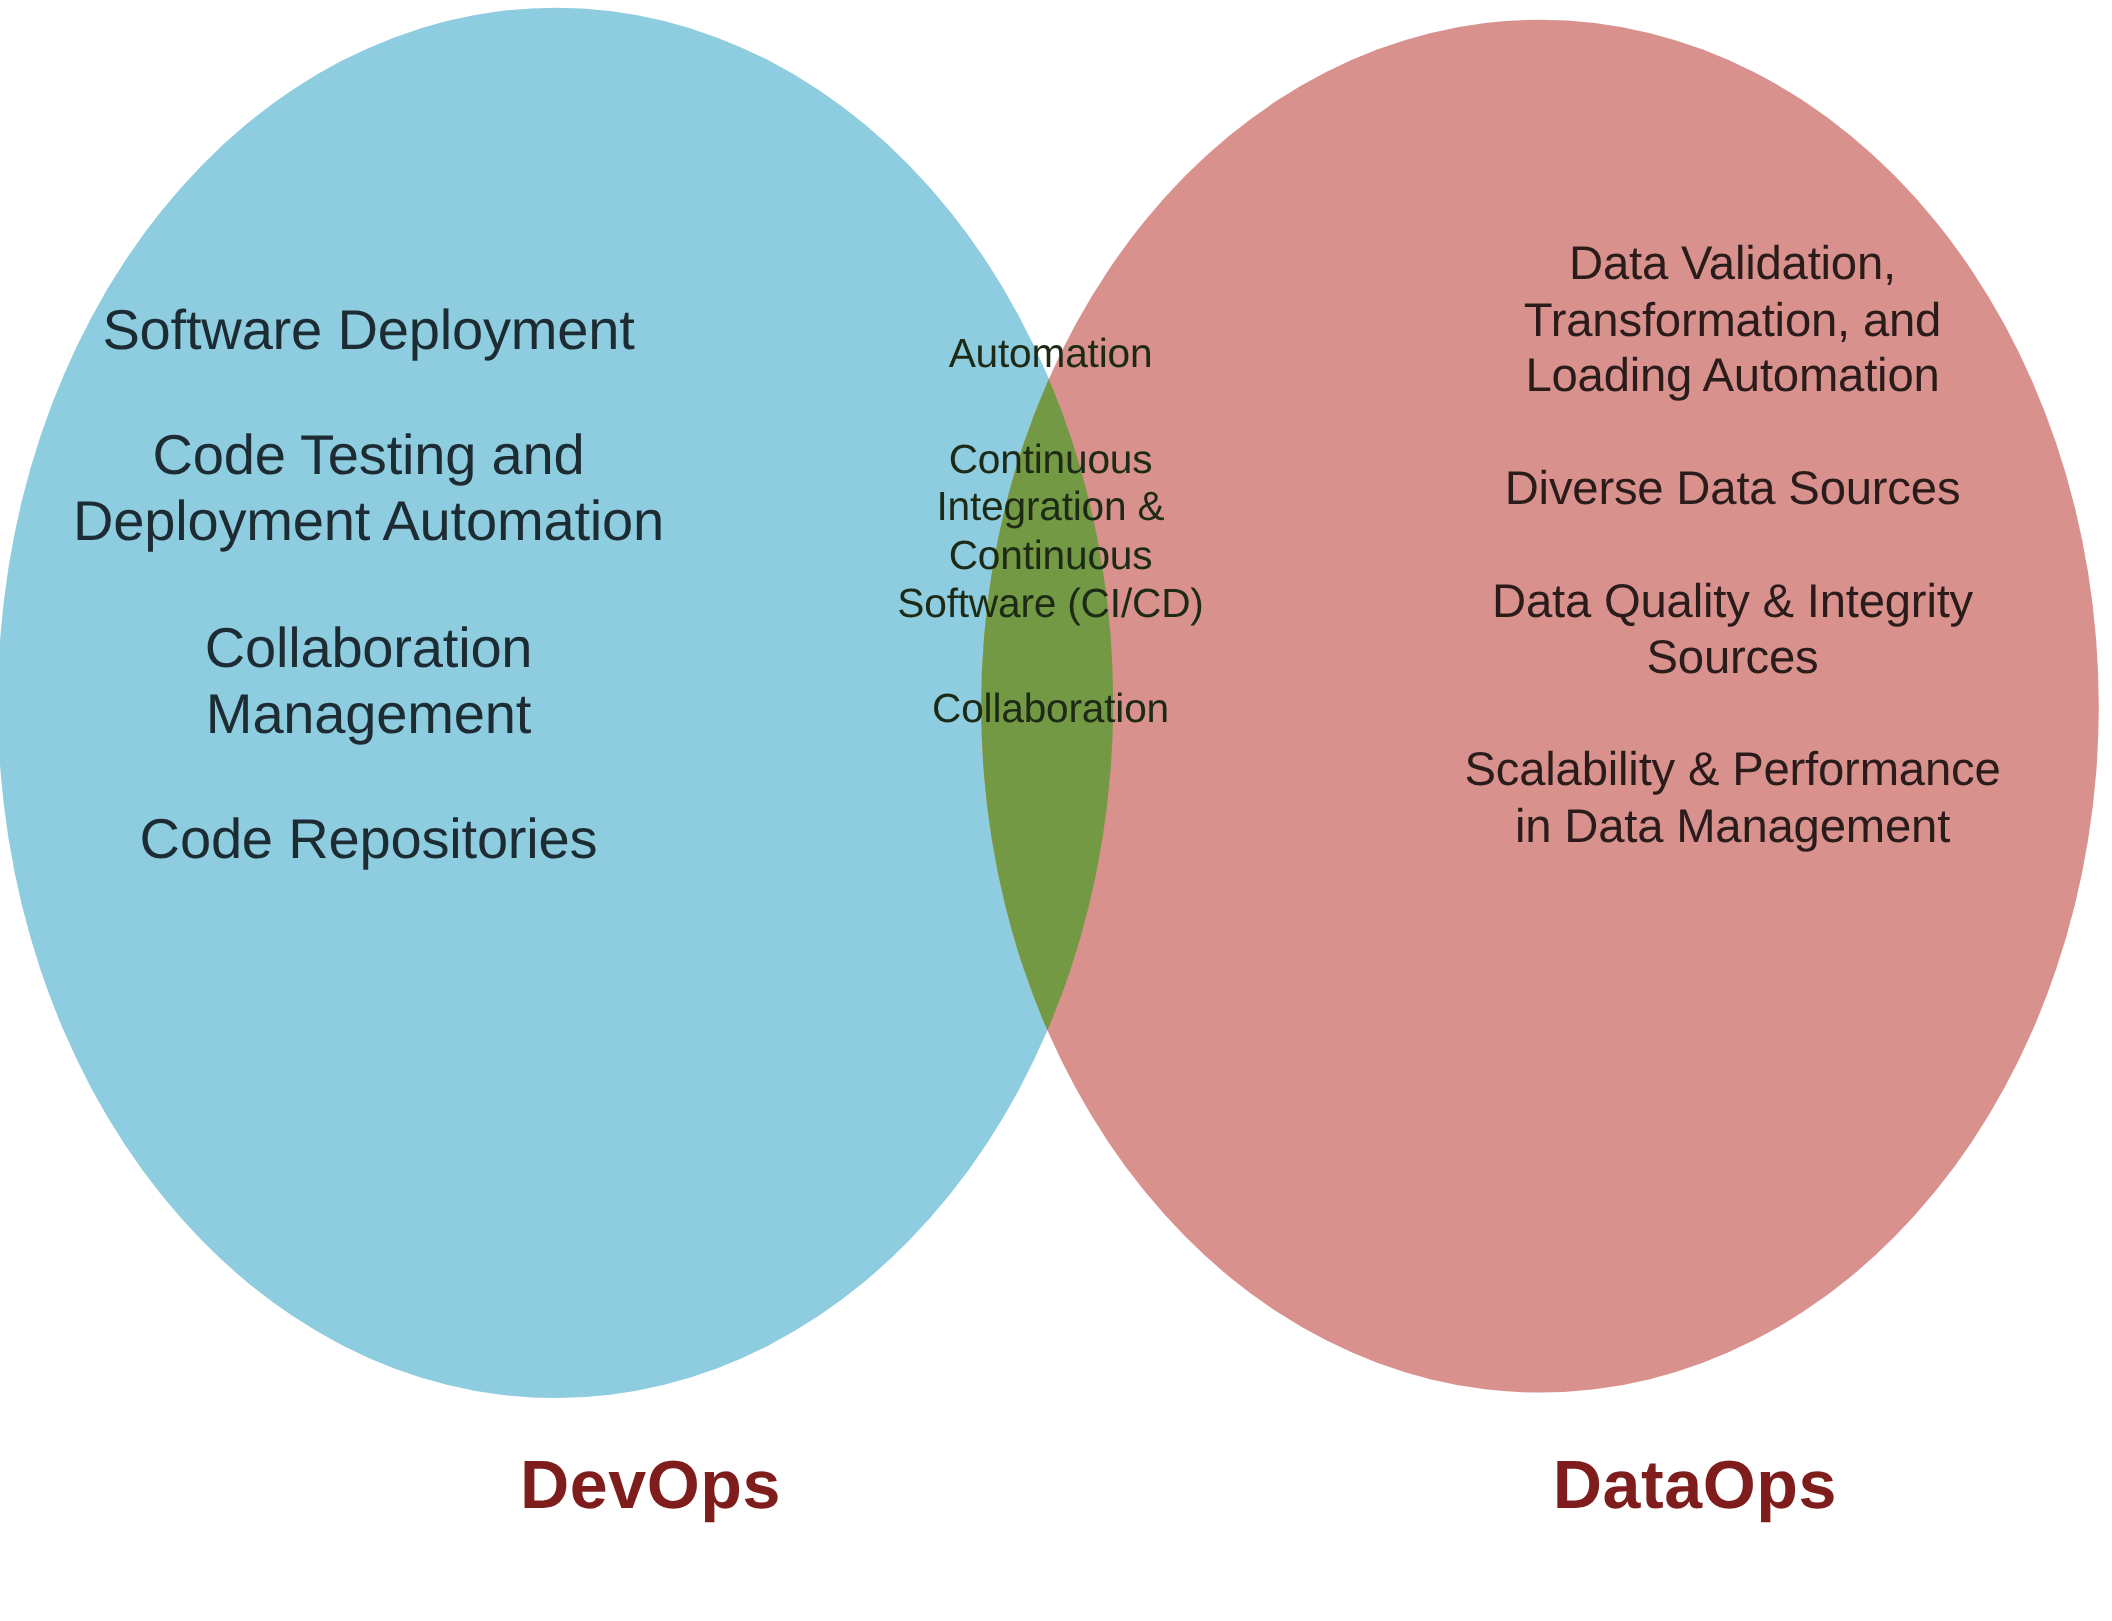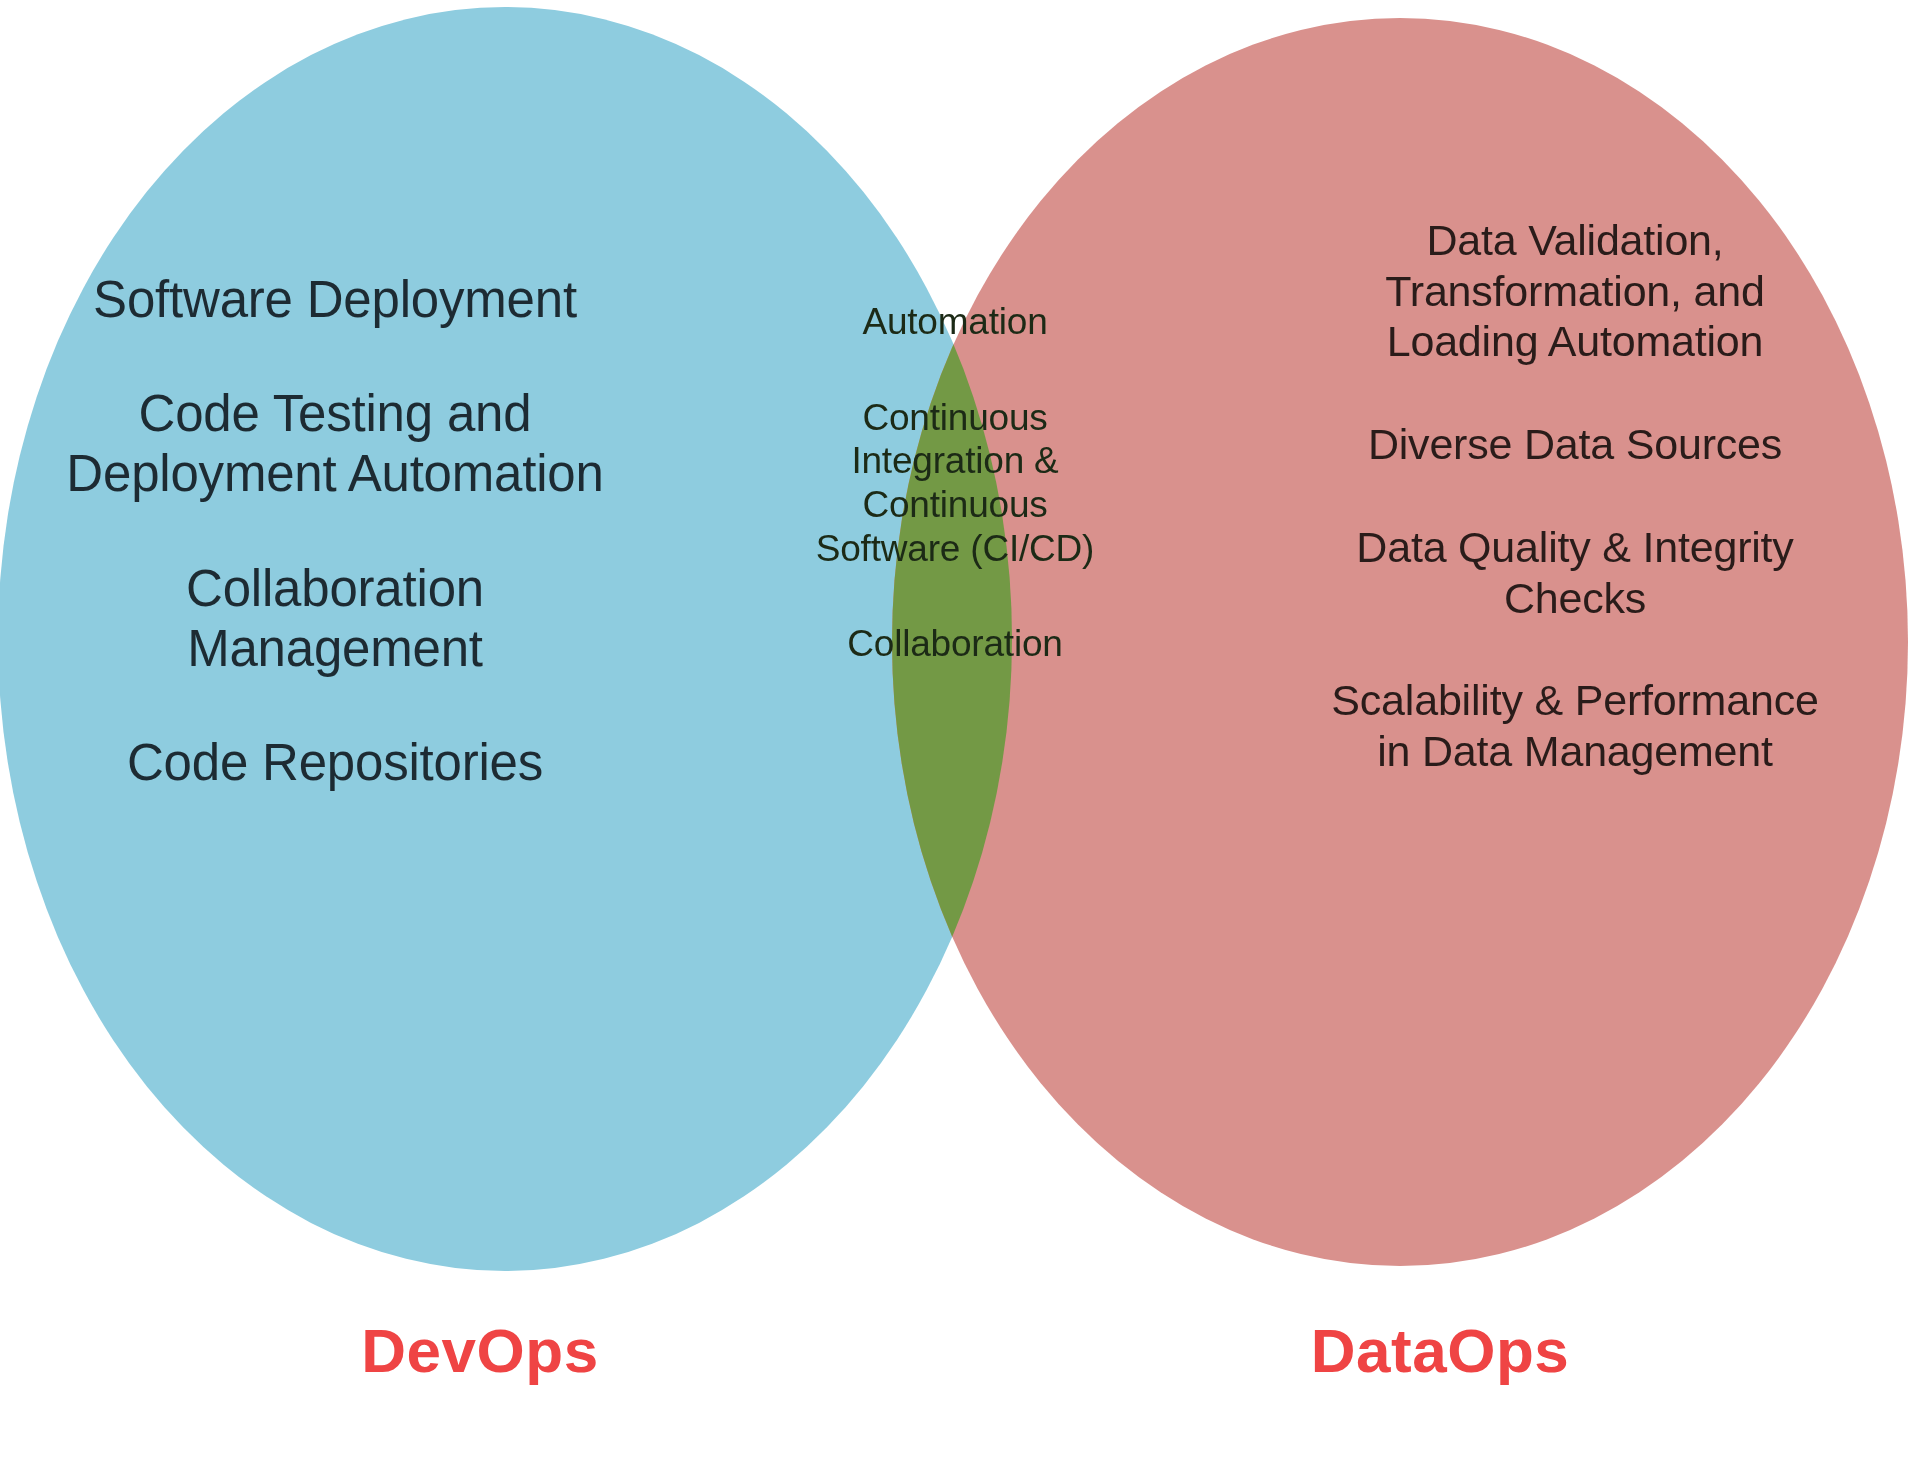--- a/index.html
+++ b/index.html
@@ -66,22 +66,22 @@
   #right-list .item:last-child { margin-bottom: 0; }
 
   .line { display: block; }
 
   
   .caption {
     position: absolute;
     font-family: "Liberation Sans", sans-serif;
     font-weight: bold;
     font-size: 62px;
-    color: #ef4444;
-    text-align: center;
+    color: #7f1d1d;
+    text-align: right;
     letter-spacing: 0.5px;
   }
   #caption-left {
     left: 250px;
     top: 1315px;
     width: 460px;
   }
   #caption-right {
     left: 1210px;
     top: 1315px;
@@ -145,21 +145,21 @@
     <div class="item">
       <span class="line">Data Validation,</span>
       <span class="line">Transformation, and</span>
       <span class="line">Loading Automation</span>
     </div>
     <div class="item">
       <span class="line">Diverse Data Sources</span>
     </div>
     <div class="item">
       <span class="line">Data Quality &amp; Integrity</span>
-      <span class="line">Checks</span>
+      <span class="line">Sources</span>
     </div>
     <div class="item">
       <span class="line">Scalability &amp; Performance</span>
       <span class="line">in Data Management</span>
     </div>
   </div>
 
   <div class="caption" id="caption-left">DevOps</div>
   <div class="caption" id="caption-right">DataOps</div>
 

